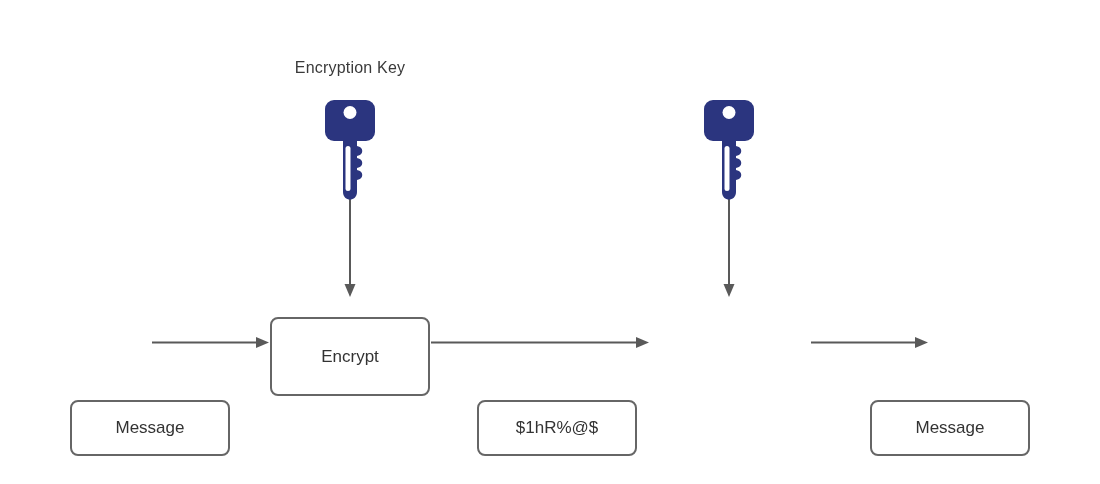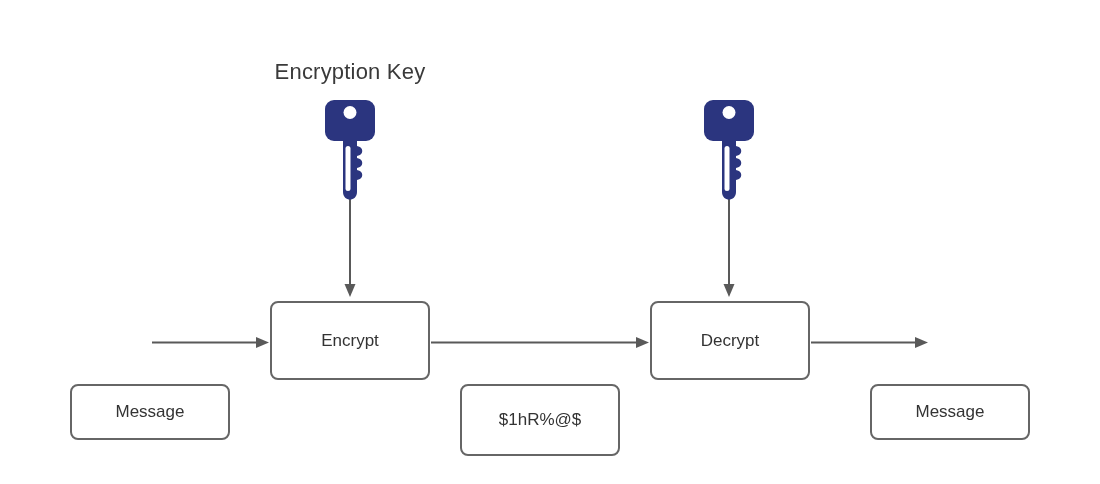--- a/index.html
+++ b/index.html
@@ -19,34 +19,35 @@
     position:relative;
     width:1100px;
     height:484px;
     background:var(--bg);
     overflow:hidden;
   }
   .key-label{
     position:absolute;
     width:220px;
     text-align:center;
-    font-size:22px;
+    font-size:16px;
     color:var(--label-text);
     letter-spacing:0.2px;
   }
   .node{
     position:absolute;
     background:var(--box-fill);
     border:2px solid var(--box-border);
     border-radius:8px;
     display:flex;
     align-items:center;
     justify-content:center;
     font-size:17px;
     color:var(--text);
+    margin-top:16px;
   }
   .icon-key{position:absolute;}
   .arrow{position:absolute;overflow:visible;}
 </style>
 </head>
 <body>
 
 <div class="canvas">
 
   <div class="key-label" style="left:240px;top:59px">Encryption Key</div>
@@ -82,27 +83,24 @@
     <path d="M219 6.5 L206 1 L206 12 Z" fill="var(--connector)"></path>
   </svg>
   <svg class="arrow" style="left:810px;top:336px" width="119" height="13">
     <line x1="1" y1="6.5" x2="105" y2="6.5" stroke="var(--connector)" stroke-width="2"></line>
     <path d="M118 6.5 L105 1 L105 12 Z" fill="var(--connector)"></path>
   </svg>
 
   <div class="node" style="left:270px;top:301px;width:160px;height:79px">
     <span>Encrypt</span>
   </div>
-  <div class="node" style="left:650px;top:301px;width:160px;height:79px">
-    <span>Decrypt</span>
-  </div>
 
   <div class="node" style="left:70px;top:384px;width:160px;height:56px">
     <span>Message</span>
   </div>
-  <div class="node" style="left:460px;top:384px;width:160px;height:72px">
+  <div class="node" style="left:477px;top:384px;width:160px;height:56px">
     <span>$1hR%@$</span>
   </div>
   <div class="node" style="left:870px;top:384px;width:160px;height:56px">
     <span>Message</span>
   </div>
 
 </div>
 
 </body></html>

